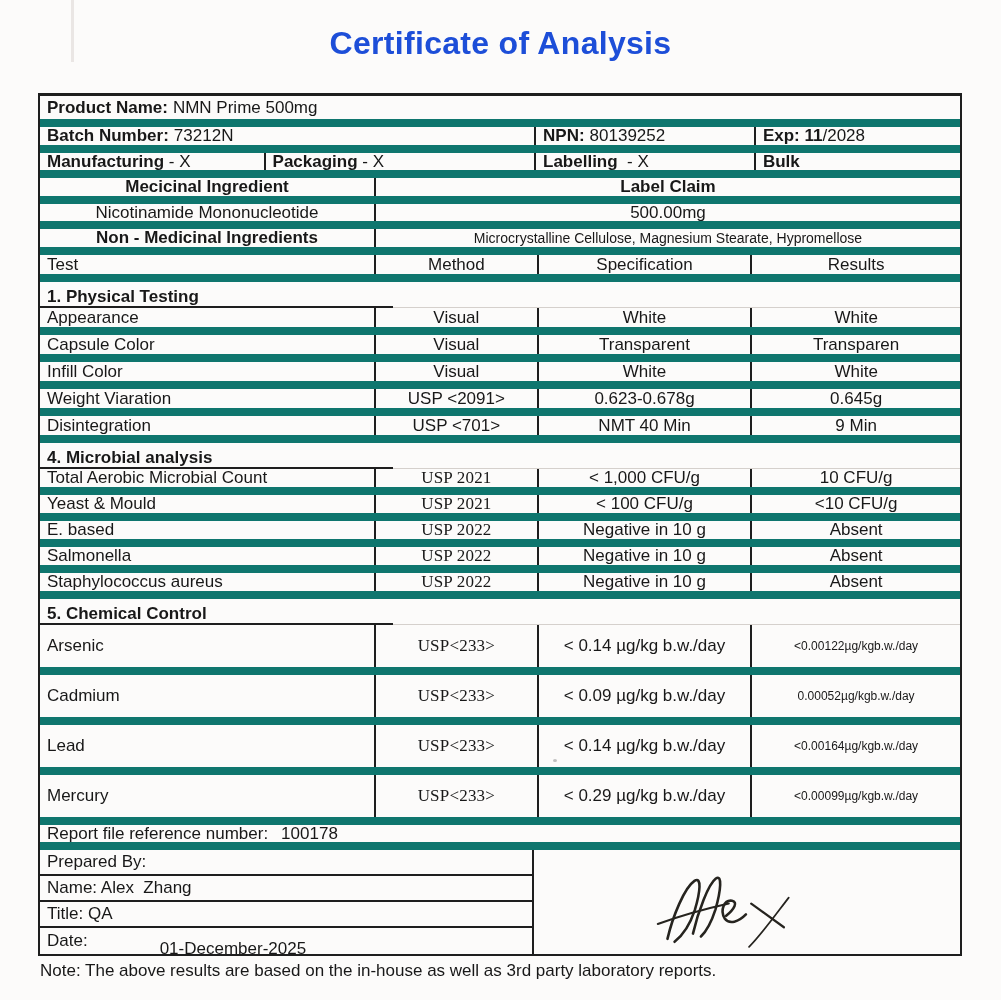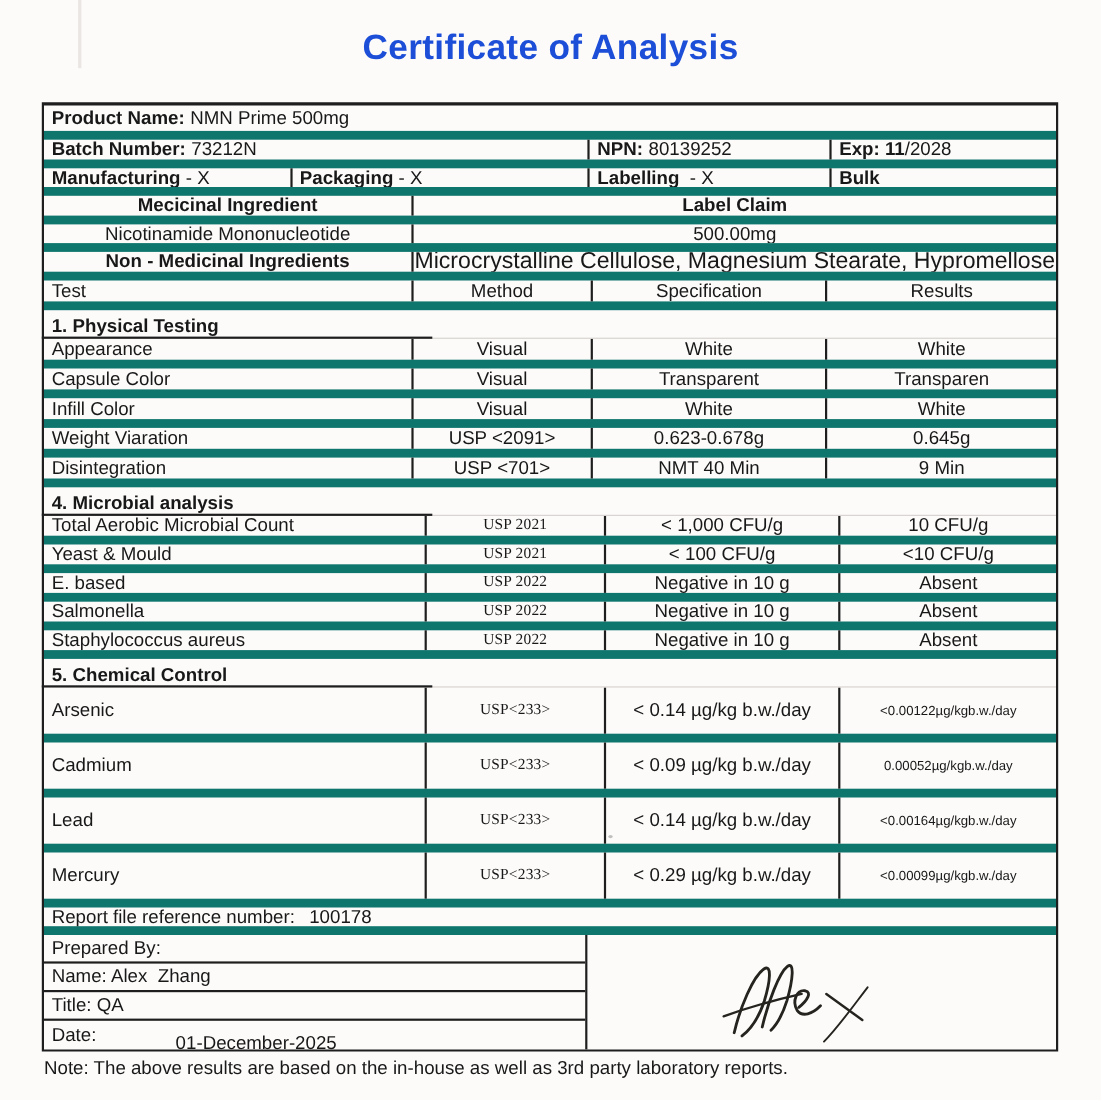--- a/index.html
+++ b/index.html
@@ -41,23 +41,23 @@
   .full{width:100%}
   
   .section-row{
     position:relative;border-bottom:1px solid #d5d0cc;
     align-items:flex-end;font-weight:bold;padding-left:7px;
   }
   .section-row::after{
     content:"";position:absolute;left:-2px;bottom:-1px;height:2px;width:38.6%;
     background:#1e1e1e;
   }
-  .serif{font-family:"Liberation Serif",serif;font-size:14px;letter-spacing:.2px;margin-left:12px;}
+  .serif{font-family:"Liberation Serif",serif;font-size:17px;letter-spacing:.2px;}
   .two-line{justify-content:center;line-height:1.22;font-size:12px;padding:2px 0;}
-  .nonmed-val{font-size:21px;}
+  .nonmed-val{font-size:14px;}
   
   .bottom-block{display:flex;border-bottom:none;height:104px;}
   .prep-col{width:53.5%;display:flex;flex-direction:column;}
   .prep-row{height:26px;box-sizing:border-box;display:flex;align-items:center;
     padding-left:7px;border-bottom:2px solid #1e1e1e;white-space:pre;}
   .prep-row:last-child{border-bottom:none;}
   .date-val{margin-left:72px;margin-top:15px;}
   .sig-box{flex:1;border-left:2px solid #1e1e1e;position:relative;}
   .sig-box svg{position:absolute;left:90px;top:16px;transform:rotate(-4deg);}
   .note{position:absolute;left:40px;top:961px;font-size:17px;}

